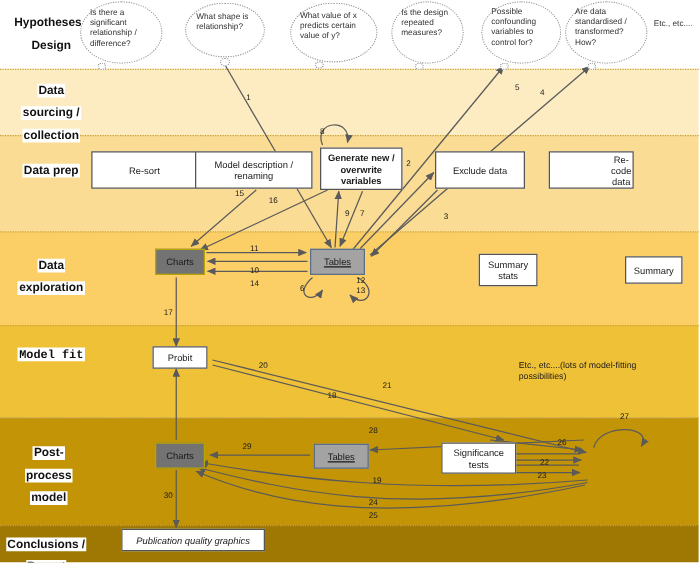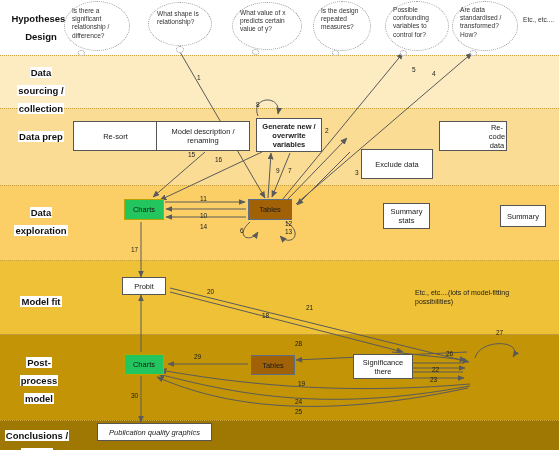--- a/index.html
+++ b/index.html
@@ -7,22 +7,22 @@
         font-family:"Liberation Sans","DejaVu Sans",sans-serif;}
   .band{position:absolute;left:0;width:559px;box-sizing:border-box;}
   .band-sep{border-top:1px dotted #c8a23c;}
   .lbl-wrap{position:absolute;text-align:center;}
   .lbl-wrap span{background:#fff;font-weight:bold;font-size:9.5px;color:#111;
                  line-height:11.5px;box-decoration-break:clone;
                  -webkit-box-decoration-break:clone;padding:0 1px;}
   .node{position:absolute;box-sizing:border-box;display:flex;align-items:center;
         justify-content:center;text-align:center;font-size:7.5px;color:#1a1a1a;
         line-height:9px;background:#fff;border:1px solid #555;z-index:6;}
-  .node.yellow{background:#22c55e;border:1px solid #b8a400;}
-  .node.blue{background:#a16207;border:1px solid #5c6f86;}
+  .node.yellow{background:#737373;border:1px solid #b8a400;}
+  .node.blue{background:#a3a3a3;border:1px solid #5c6f86;text-decoration:underline;}
   .bubble{position:absolute;border:1px dotted #9a9a9a;border-radius:50%;
           background:#fff;font-size:6.6px;color:#333;line-height:8.2px;
           box-sizing:border-box;padding:4px 6px;z-index:5;}
   .bubble-tail{position:absolute;border:1px dotted #9a9a9a;border-radius:50%;
                background:#fff;z-index:5;}
   .plain-note{position:absolute;font-size:6.6px;color:#333;line-height:8.2px;z-index:5;}
   .etc-note{position:absolute;font-size:7px;color:#1a1a1a;line-height:9px;z-index:5;}
   svg.edges{position:absolute;left:0;top:0;width:559px;height:450px;z-index:4;}
   .enum{font-size:6.5px;fill:#1a1a1a;font-family:"Liberation Sans","DejaVu Sans",sans-serif;}
 </style>
@@ -44,21 +44,21 @@
   </div>
   <div class="lbl-wrap" style="left:10px;top:62px;width:62px;">
     <span>Data sourcing / collection</span>
   </div>
   <div class="lbl-wrap" style="left:10px;top:126px;width:62px;">
     <span>Data prep</span>
   </div>
   <div class="lbl-wrap" style="left:8px;top:202px;width:66px;">
     <span>Data exploration</span>
   </div>
-  <div class="lbl-wrap" style="left:10px;top:291px;width:62px;">
+  <div class="lbl-wrap" style="left:10px;top:273px;width:62px;font-family:Liberation Mono, monospace;">
     <span>Model fit</span>
   </div>
   <div class="lbl-wrap" style="left:10px;top:352px;width:58px;">
     <span>Post-process model</span>
   </div>
   <div class="lbl-wrap" style="left:2px;top:425px;width:70px;">
     <span>Conclusions / Report</span>
   </div>
 
   <div class="bubble" style="left:64px;top:1px;width:66px;height:50px;padding:5px 7px;">Is there a significant relationship / difference?</div>
@@ -181,31 +181,31 @@
       <text x="496" y="335">27</text>
       <text x="295" y="346">28</text>
       <text x="194" y="359">29</text>
       <text x="131" y="398">30</text>
     </g>
   </svg>
 
   <div class="node" style="left:73px;top:121px;width:85px;height:30px;">Re-sort</div>
   <div class="node" style="left:156px;top:121px;width:94px;height:30px;">Model description / renaming</div>
   <div class="node" style="left:256px;top:118px;width:66px;height:34px;font-weight:bold;">Generate new / overwrite variables</div>
-  <div class="node" style="left:361px;top:121px;width:72px;height:30px;margin-top:28px;">Exclude data</div>
+  <div class="node" style="left:348px;top:121px;width:72px;height:30px;">Exclude data</div>
   <div class="node" style="left:439px;top:121px;width:68px;height:30px;padding-left:48px;">Re-code data</div>
 
   <div class="node yellow" style="left:124px;top:199px;width:40px;height:21px;">Charts</div>
   <div class="node blue" style="left:248px;top:199px;width:44px;height:21px;">Tables</div>
   <div class="node" style="left:383px;top:203px;width:47px;height:26px;">Summary stats</div>
   <div class="node" style="left:500px;top:205px;width:46px;height:22px;">Summary</div>
 
   <div class="node" style="left:122px;top:277px;width:44px;height:18px;">Probit</div>
 
   <div class="node yellow" style="left:124px;top:354px;width:40px;height:21px;">Charts</div>
   <div class="node blue" style="left:251px;top:355px;width:44px;height:20px;">Tables</div>
-  <div class="node" style="left:353px;top:354px;width:60px;height:25px;">Significance there</div>
+  <div class="node" style="left:353px;top:354px;width:60px;height:25px;">Significance tests</div>
 
   <div class="node" style="left:97px;top:423px;width:115px;height:18px;font-style:italic;">Publication quality graphics</div>
 
   <div class="etc-note" style="left:415px;top:288px;width:110px;">Etc., etc....(lots of model-fitting possibilities)</div>
 
 </div>
 
 </body></html>

